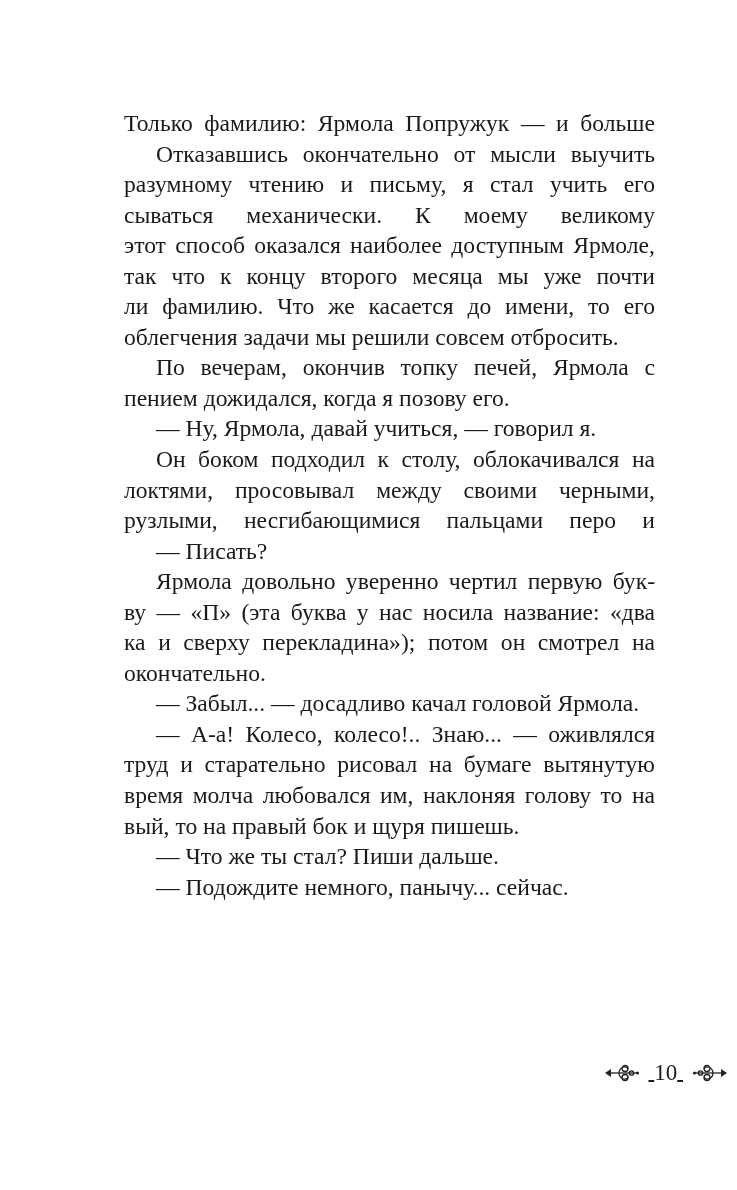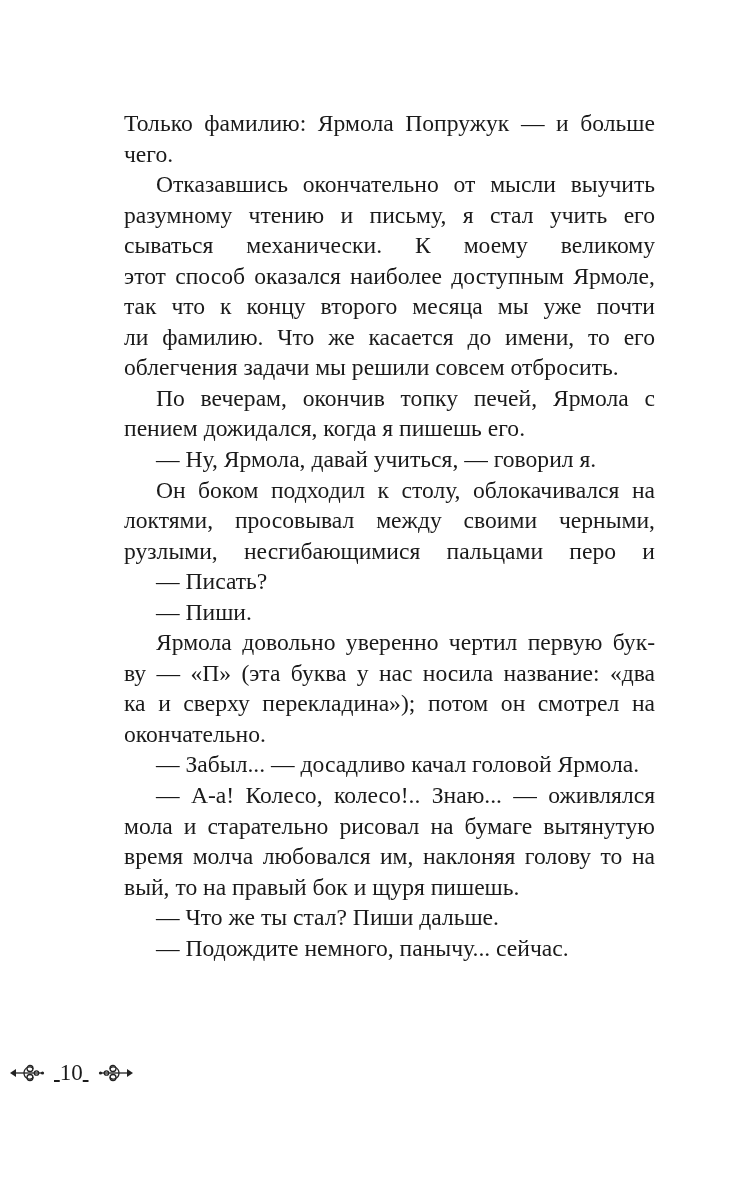--- a/index.html
+++ b/index.html
@@ -45,21 +45,21 @@
       padding-left: 32px;
     }
     .line.dialog {
       padding-left: 32px;
     }
     .footer {
       position: absolute;
       left: 0;
       width: 737px;
       top: 1056px;
-      text-align: left;
+      text-align: right;
       font-size: 23px;
       line-height: 30px;
       text-decoration: underline;
     }
     .footer .orn {
       display: inline-block;
       vertical-align: middle;
       width: 38px;
       height: 20px;
       margin: 0 8px;
@@ -68,43 +68,41 @@
       display: inline-block;
       vertical-align: middle;
     }
   </style>
 </head>
 <body>
 
 <div class="page">
   <div class="text-block" id="text-block">
       <span class="line justify">Только фамилию: Ярмола Попружук — и больше ни-</span>
-      <span class="line">чего.</span>
       <span class="line justify indent">Отказавшись окончательно от мысли выучить его</span>
       <span class="line justify">разумному чтению и письму, я стал учить его подпи-</span>
       <span class="line justify">сываться механически. К моему великому удивлению,</span>
       <span class="line justify">этот способ оказался наиболее доступным Ярмоле,</span>
       <span class="line justify">так что к концу второго месяца мы уже почти осили-</span>
       <span class="line justify">ли фамилию. Что же касается до имени, то его ввиду</span>
       <span class="line">облегчения задачи мы решили совсем отбросить.</span>
       <span class="line justify indent">По вечерам, окончив топку печей, Ярмола с нетер-</span>
-      <span class="line">пением дожидался, когда я пишешь его.</span>
+      <span class="line">пением дожидался, когда я позову его.</span>
       <span class="line dialog">— Ну, Ярмола, давай учиться, — говорил я.</span>
       <span class="line justify indent">Он боком подходил к столу, облокачивался на него</span>
       <span class="line justify">локтями, просовывал между своими черными, заско-</span>
       <span class="line justify">рузлыми, несгибающимися пальцами перо и спраши-</span>
       <span class="line dialog">— Писать?</span>
-      <span class="line dialog">— Пиши.</span>
       <span class="line justify indent">Ярмола довольно уверенно чертил первую бук-</span>
       <span class="line justify">ву — «П» (эта буква у нас носила название: «два стоя-</span>
       <span class="line justify">ка и сверху перекладина»); потом он смотрел на меня</span>
       <span class="line">окончательно.</span>
       <span class="line dialog">— Забыл... — досадливо качал головой Ярмола.</span>
       <span class="line justify indent">— А-а! Колесо, колесо!.. Знаю... — оживлялся Яр-</span>
-      <span class="line justify">мола и старательно рисовал на бумаге вытянутую</span>
+      <span class="line justify">труд и старательно рисовал на бумаге вытянутую</span>
       <span class="line justify">время молча любовался им, наклоняя голову то на ле-</span>
       <span class="line">вый, то на правый бок и щуря пишешь.</span>
       <span class="line dialog">— Что же ты стал? Пиши дальше.</span>
       <span class="line dialog">— Подождите немного, панычу... сейчас.</span>
     </div>
 
   <div class="footer">
     <svg class="orn" viewBox="0 0 38 20">
       <g fill="none" stroke="#222" stroke-width="1.3">
         <path d="M4 10 H34"></path>

